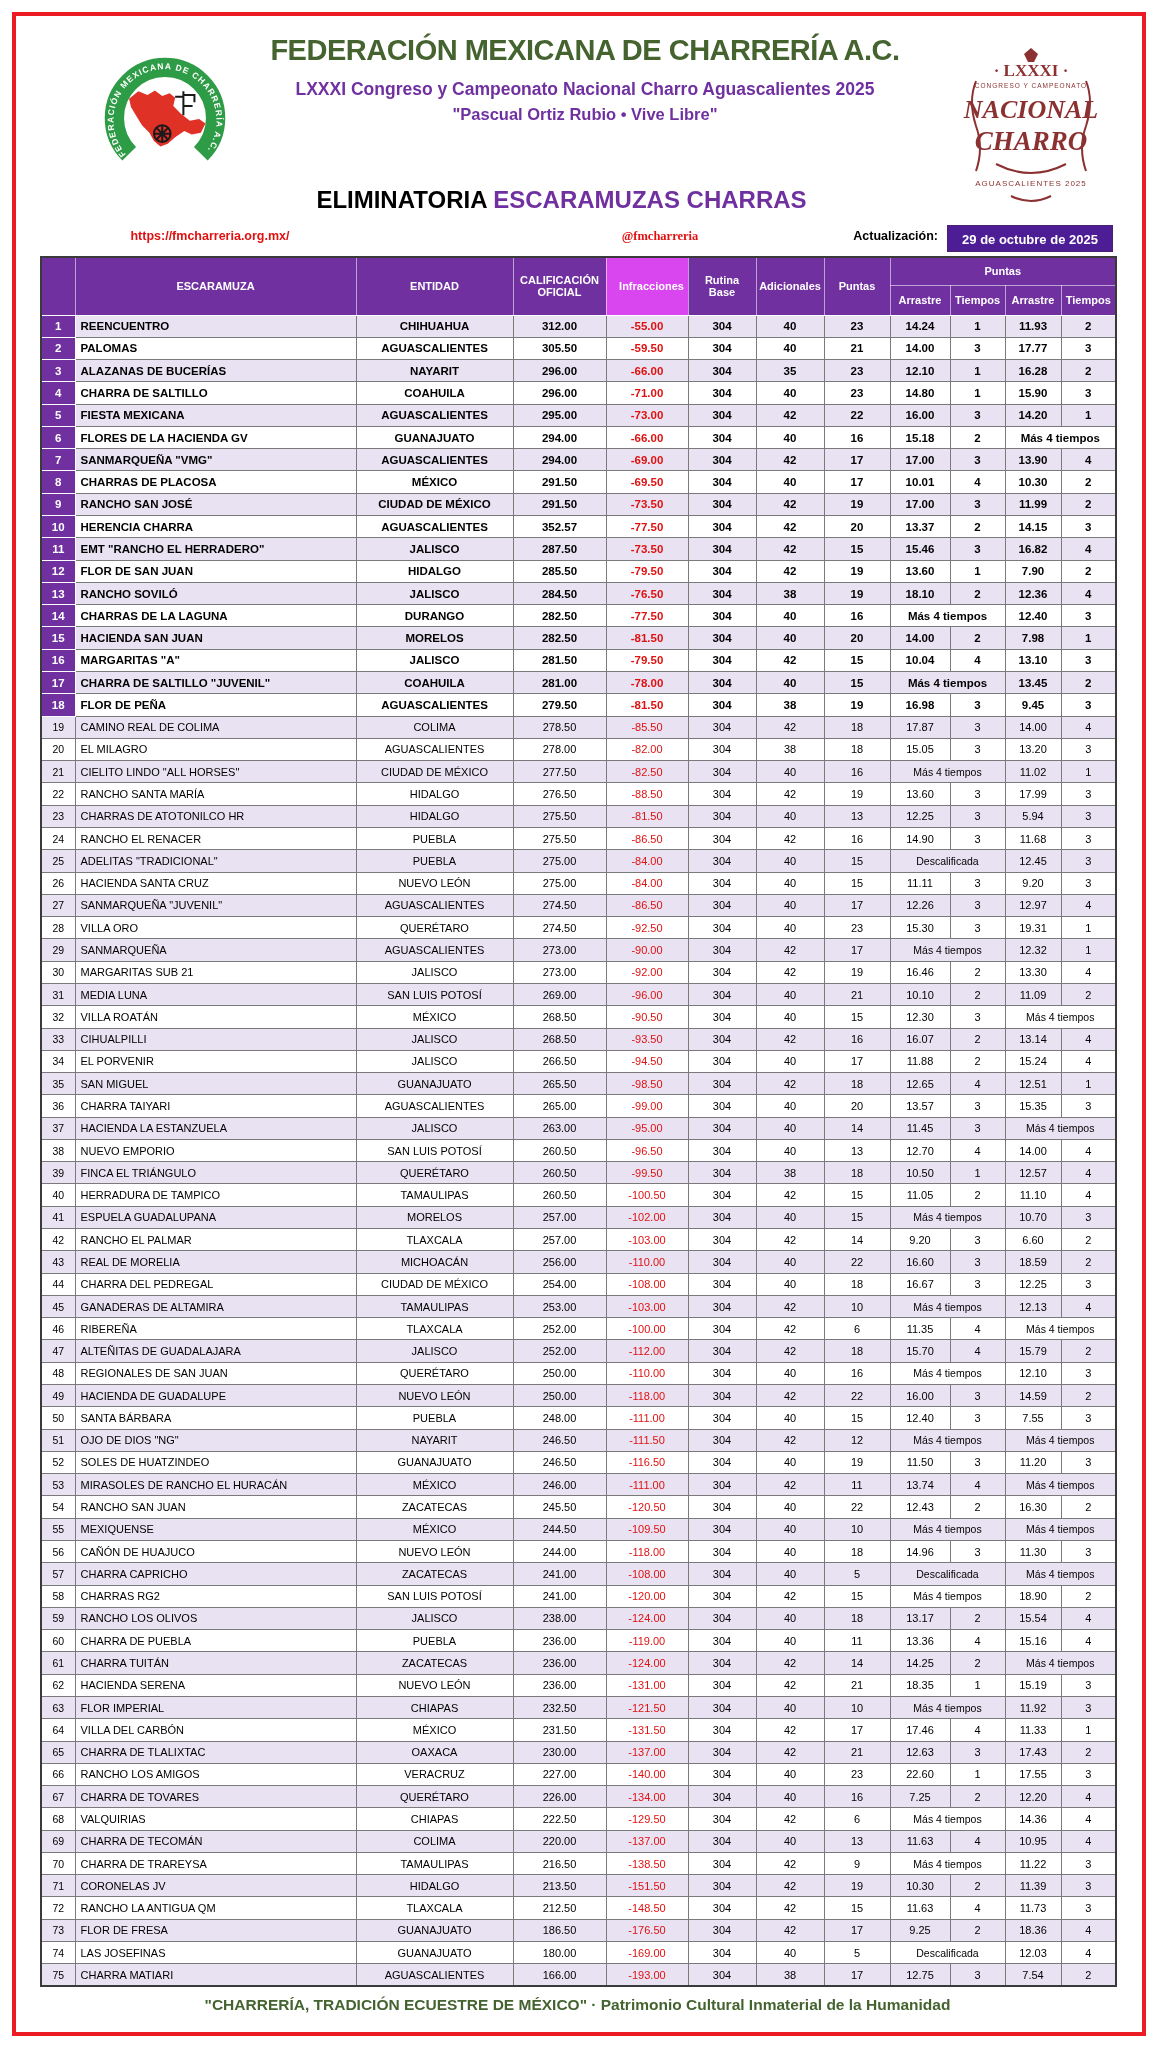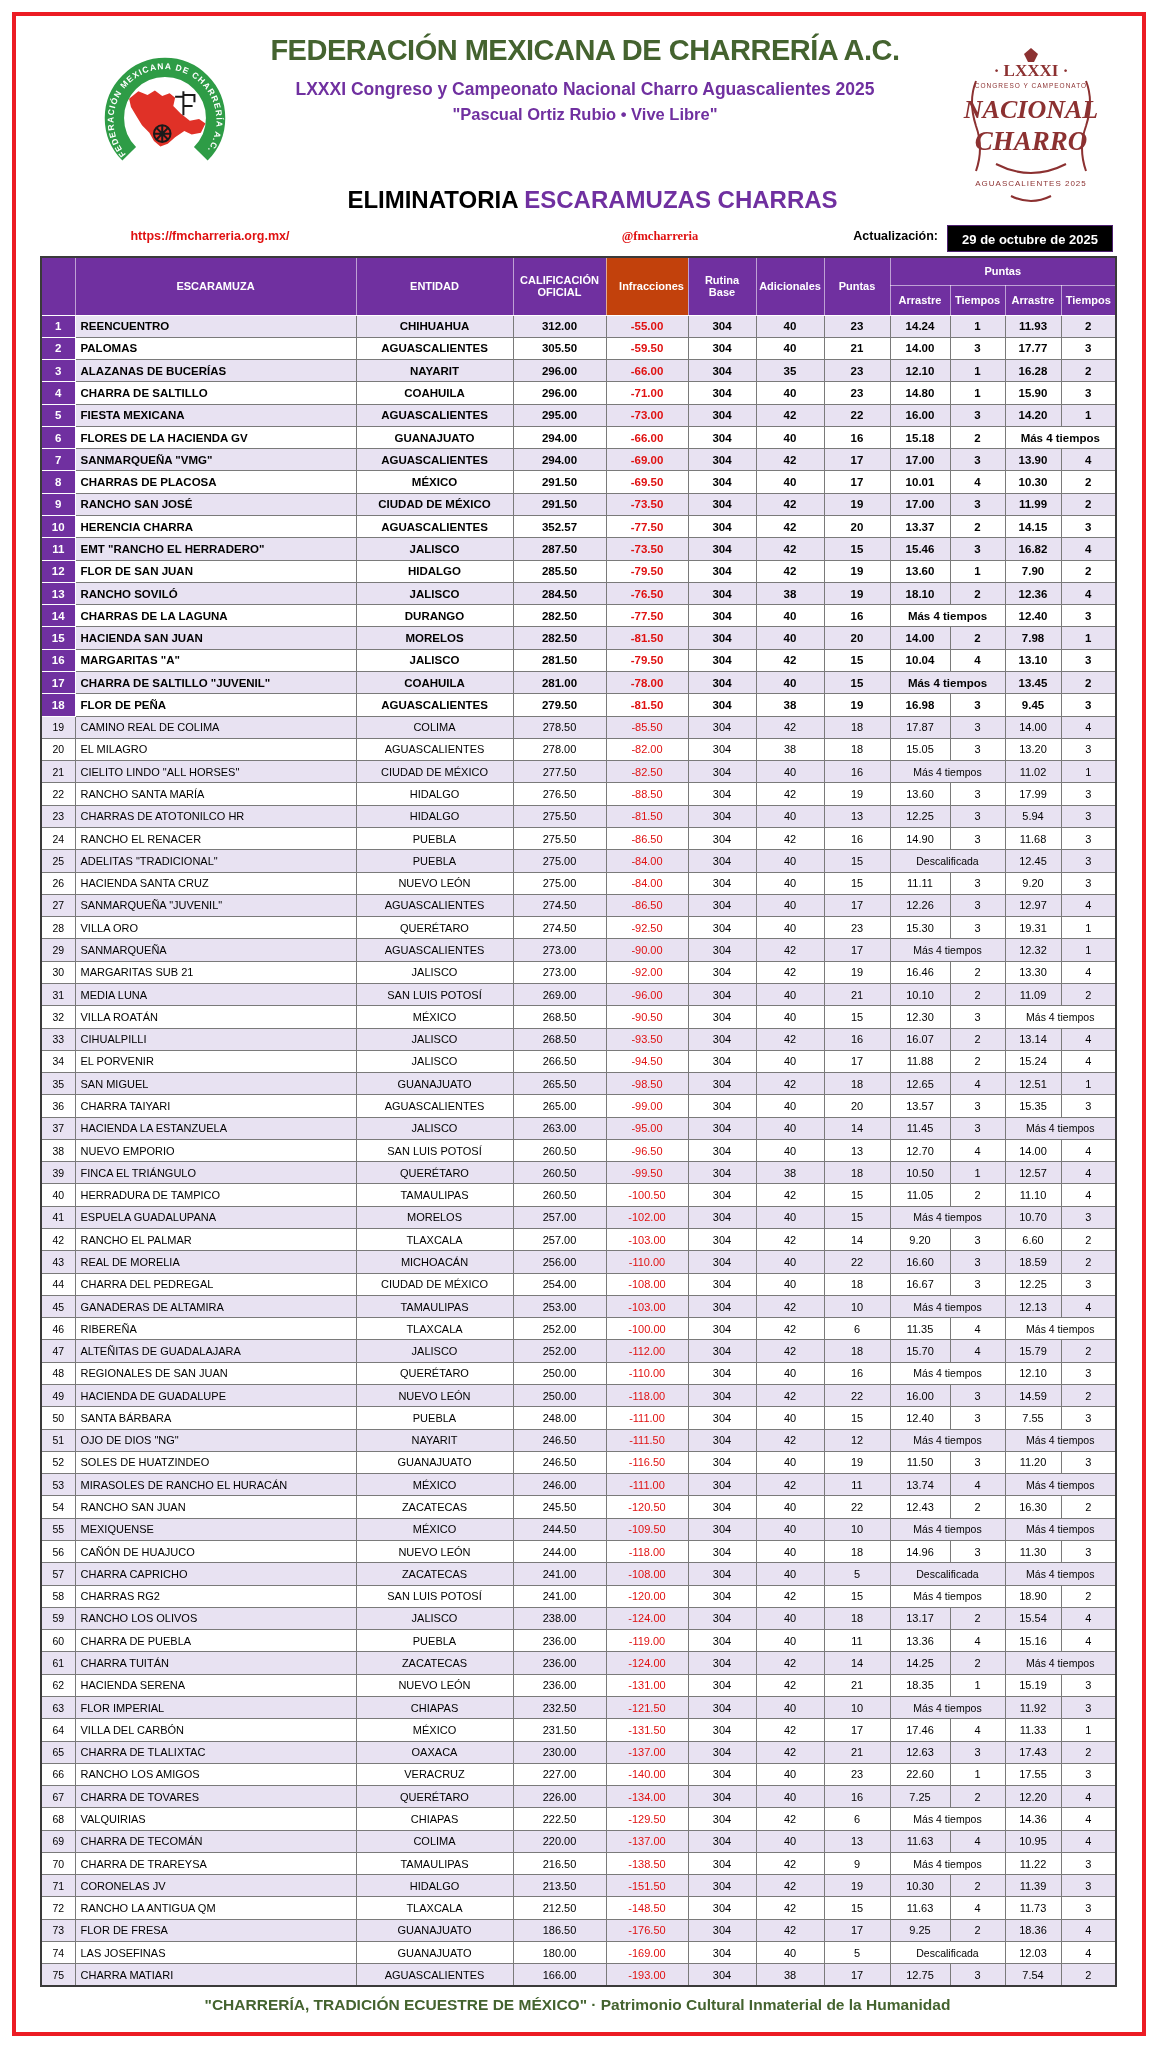--- a/index.html
+++ b/index.html
@@ -11,45 +11,45 @@
   .org-title{position:absolute;left:235px;top:34px;width:700px;text-align:center;
              font-size:29px;font-weight:bold;color:#44632F;letter-spacing:-.5px;}
   .event-line{position:absolute;left:235px;top:79px;width:700px;text-align:center;
               font-size:17.5px;font-weight:bold;color:#7030A0;}
   .motto-line{position:absolute;left:235px;top:105px;width:700px;text-align:center;
               font-size:16.5px;font-weight:bold;color:#7030A0;}
   .dates-line{position:absolute;left:235px;top:132px;width:700px;text-align:center;
               font-size:14px;font-weight:bold;color:#E01111;}
   .venue-line{position:absolute;left:235px;top:153px;width:700px;text-align:center;
               font-size:13.5px;font-weight:bold;color:#000;}
-  .main-title{position:absolute;left:55px;top:186px;width:1075px;text-align:center;
+  .main-title{position:absolute;left:24px;top:186px;width:1075px;text-align:center;
               font-size:24px;font-weight:bold;color:#000;}
   .main-title .purple{color:#7030A0;}
 
   
   .url-link{position:absolute;left:40px;top:229px;width:340px;text-align:center;
             font-size:12.5px;font-weight:bold;color:#E01111;}
   .social-link{position:absolute;left:560px;top:229px;width:200px;text-align:center;
                font-size:12.5px;font-weight:bold;color:#E01111;font-family:Liberation Serif, serif;}
   .update-label{position:absolute;left:790px;top:229px;width:148px;text-align:right;
                 font-size:12.5px;font-weight:bold;color:#000;}
-  .update-box{position:absolute;left:947px;top:225px;width:166px;height:27px;background:#000000;
+  .update-box{position:absolute;left:947px;top:225px;width:166px;height:27px;background:#4c1d95;
               color:#fff;font-size:13px;font-weight:bold;text-align:center;line-height:27px;
               border:1px solid #4d1f70;box-sizing:border-box;}
 
   
   .logo-left{position:absolute;left:96px;top:44px;width:138px;height:148px;}
   .logo-right{position:absolute;left:956px;top:46px;width:150px;height:162px;}
 
   
   .tbl-wrap{position:absolute;left:40px;top:256px;}
   table.tbl{border-collapse:collapse;table-layout:fixed;width:1075px;border:2px solid #3a3a3a;}
   .tbl th{background:#7030A0;color:#fff;font-size:11px;font-weight:bold;
           border:1px solid rgba(255,255,255,.55);padding:0 1px;line-height:1.15;}
-  .tbl th.red{background:#c2410c;padding-left:10px;}
+  .tbl th.red{background:#d946ef;padding-left:10px;}
   .tbl thead tr.r1{height:28px;} .tbl thead tr.r2{height:30px;}
   .tbl td{border:1px solid #7a7a7a;text-align:center;font-size:11px;padding:0 2px;
           white-space:nowrap;overflow:hidden;}
   .tbl tbody tr{height:22.29px;}
   .tbl tbody tr:nth-child(odd){background:#E8E2F2;}
   .tbl tbody tr:nth-child(even){background:#FFFFFF;}
   .tbl tr.hl td{font-weight:bold;font-size:11.5px;}
   .tbl tr.hl td.c-rank{background:#7030A0;color:#fff;border-color:#fff;}
   .tbl td.c-rank{font-size:10.5px;}
   .tbl td.c-name{text-align:left;padding-left:5px;}

